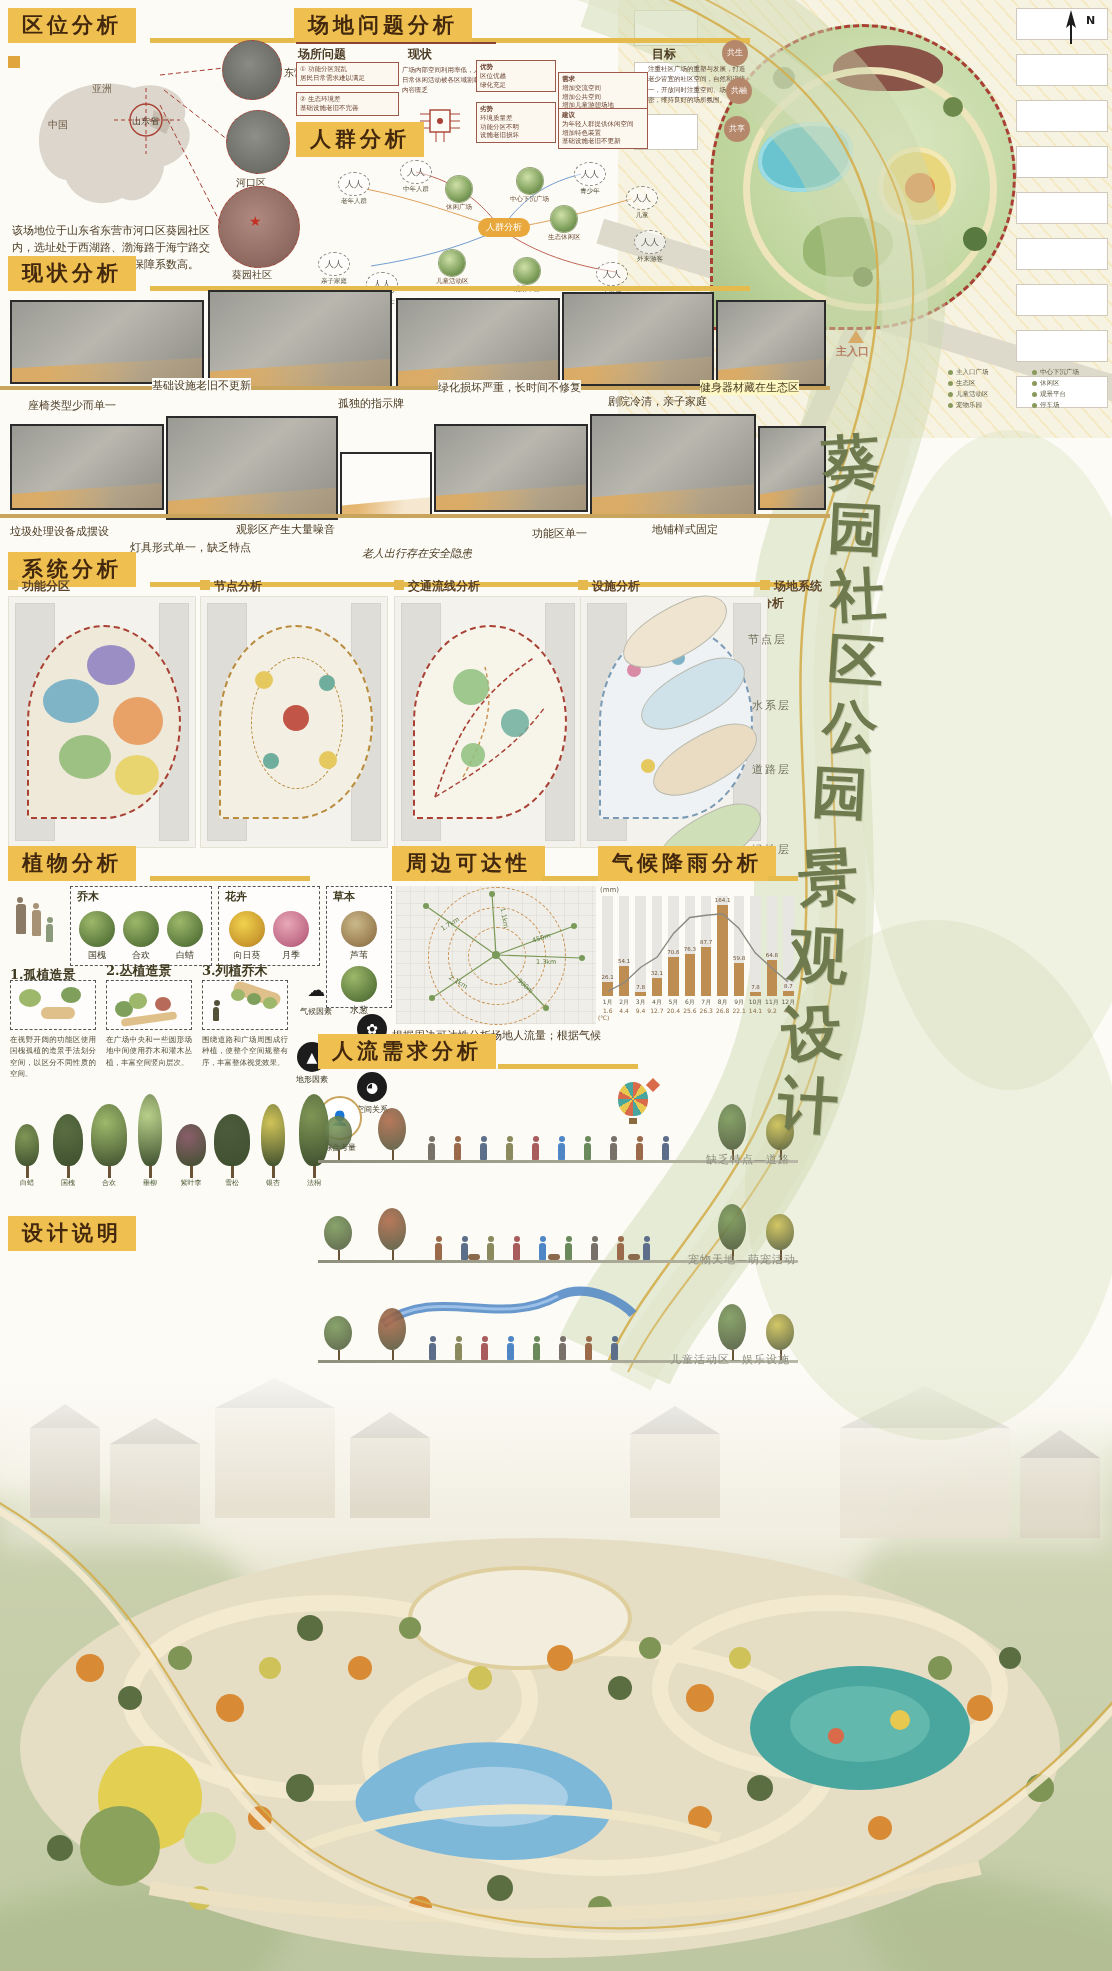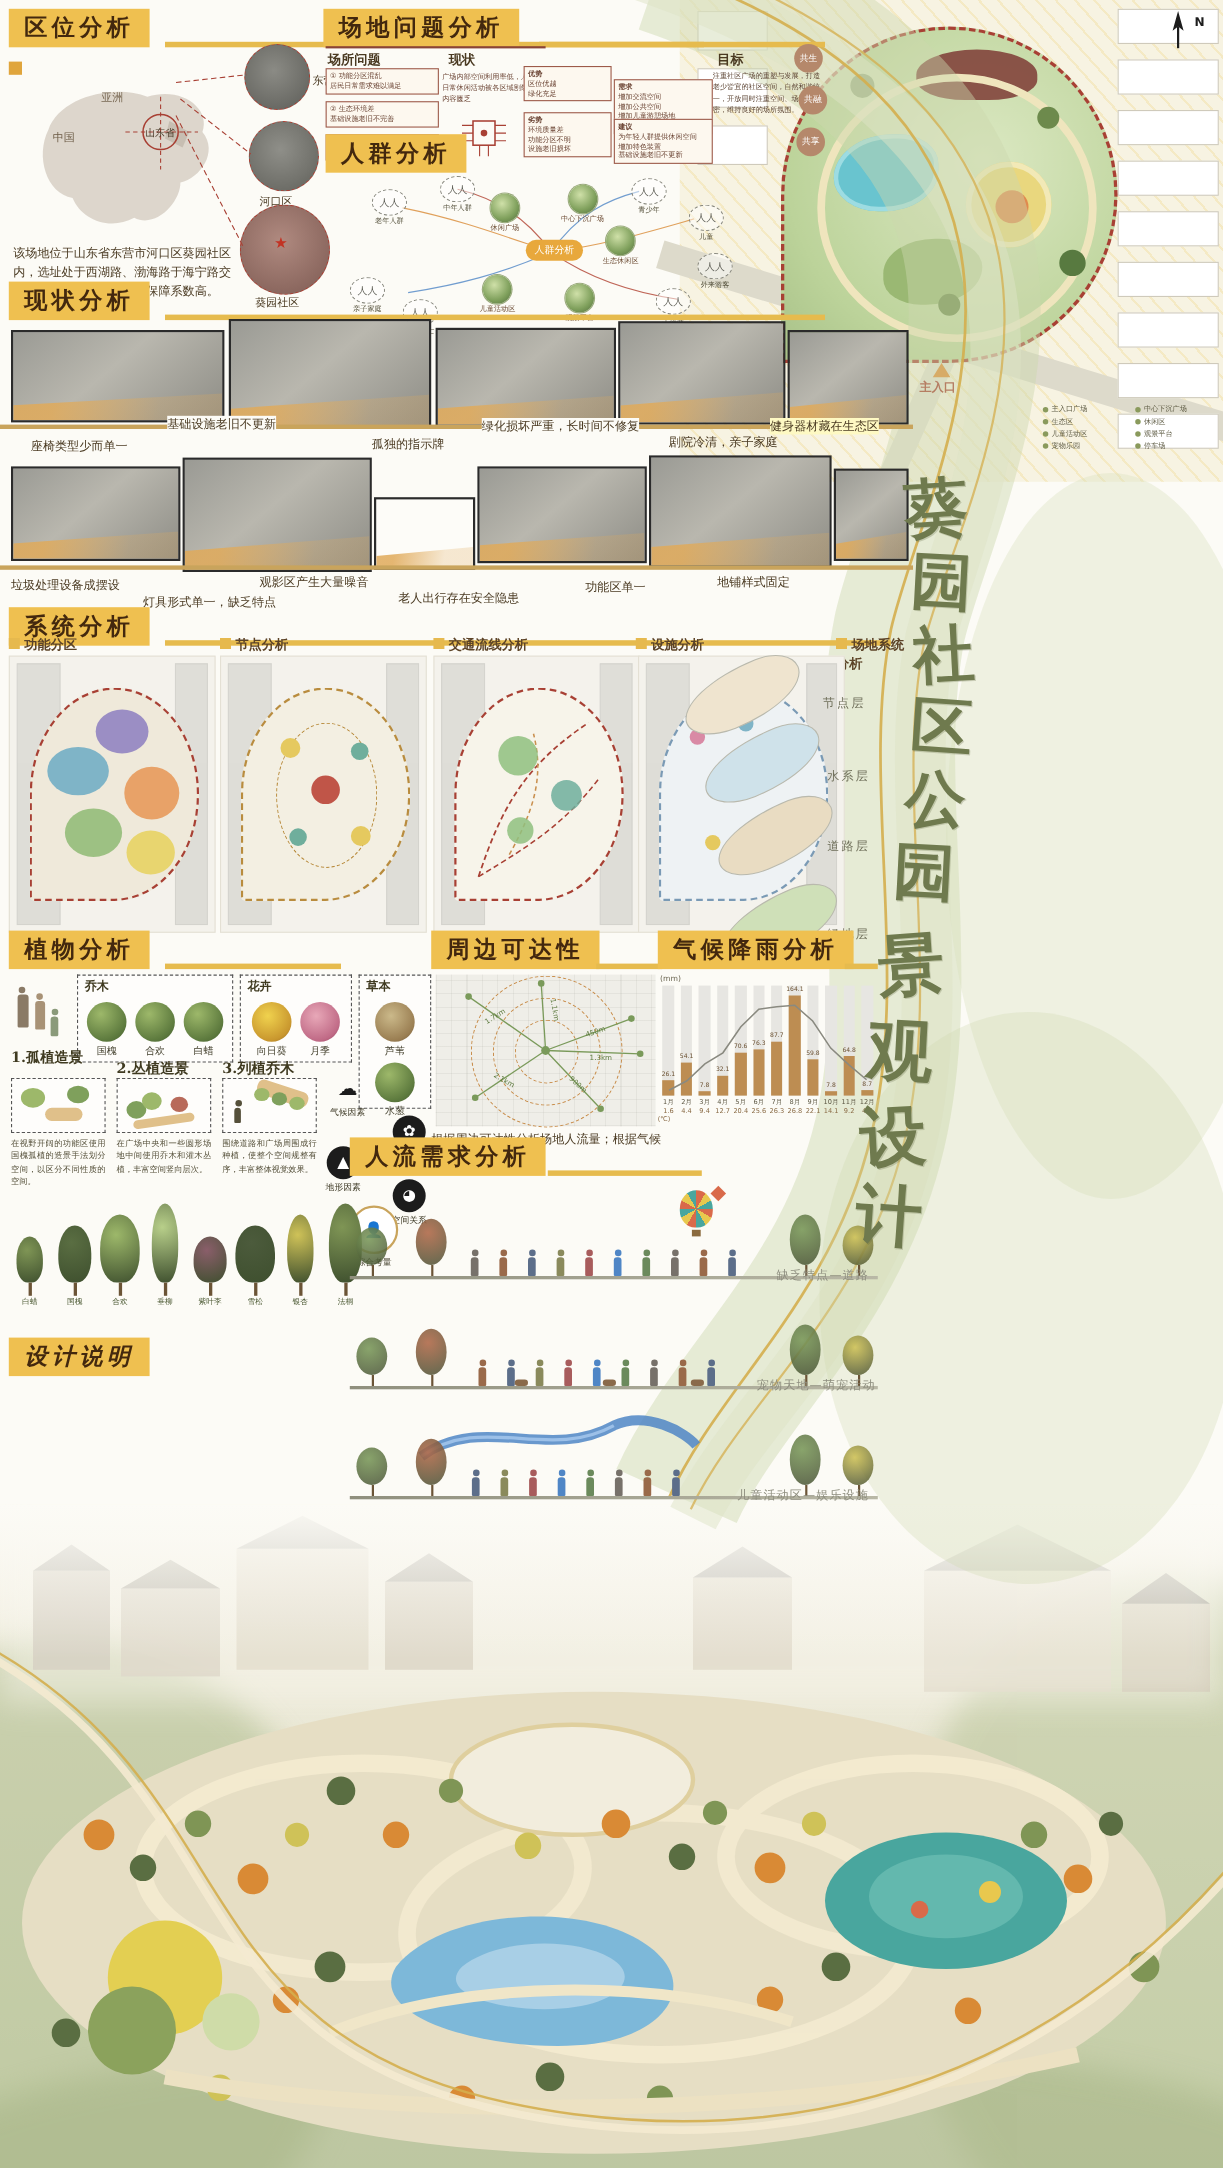--- a/index.html
+++ b/index.html
@@ -354,21 +354,21 @@
     <div class="photo" style="left:10px;top:168px;width:150px;height:82px;"></div>
     <div class="photo" style="left:166px;top:160px;width:168px;height:100px;"></div>
     <div class="photo" style="left:340px;top:196px;width:88px;height:62px;background:#fdfcf8;"></div>
     <div class="photo" style="left:434px;top:168px;width:150px;height:84px;"></div>
     <div class="photo" style="left:590px;top:158px;width:162px;height:98px;"></div>
     <div class="photo" style="left:758px;top:170px;width:64px;height:80px;"></div>
     <div class="thinrule" style="left:0;top:258px;width:830px;"></div>
     <span class="cap" style="left:10px;top:268px;">垃圾处理设备成摆设</span>
     <span class="cap" style="left:130px;top:284px;">灯具形式单一，缺乏特点</span>
     <span class="cap" style="left:236px;top:266px;">观影区产生大量噪音</span>
-    <span class="cap" style="left:362px;top:280px;">老人出行存在安全隐患</span>
+    <span class="cap" style="left:362px;top:290px;font-style:italic;">老人出行存在安全隐患</span>
     <span class="cap" style="left:532px;top:270px;">功能区单一</span>
     <span class="cap" style="left:652px;top:266px;">地铺样式固定</span>
   </div>
 
   <div class="abs" style="left:0;top:552px;width:830px;height:300px;z-index:4;">
     <span class="sec-badge abs" style="left:8px;top:0;">系统分析</span>
     <div class="sec-rule" style="left:150px;top:30px;width:660px;"></div>
     <span class="panel-label" style="left:8px;top:26px;">功能分区</span>
     <span class="panel-label" style="left:200px;top:26px;">节点分析</span>
     <span class="panel-label" style="left:394px;top:26px;">交通流线分析</span>
@@ -465,21 +465,21 @@
     </div>
 
     <div class="dashbox" style="left:326px;top:40px;width:64px;height:120px;">
       <div class="methods-title" style="padding:2px 6px;font-size:11px;">草本</div>
       <div class="species" style="flex-direction:column;align-items:center;gap:4px;">
         <div class="spec"><div class="ball" style="background:radial-gradient(circle at 40% 35%,#cbb98a,#9a7e52 70%,#6b5436);"></div><span>芦苇</span></div>
         <div class="spec"><div class="ball"></div><span>水葱</span></div>
       </div>
     </div>
 
-    <span class="methods-title abs" style="left:10px;top:106px;">1.孤植造景</span>
+    <span class="methods-title abs" style="left:10px;top:120px;">1.孤植造景</span>
     <span class="methods-title abs" style="left:106px;top:116px;">2.丛植造景</span>
     <span class="methods-title abs" style="left:202px;top:116px;">3.列植乔木</span>
     <div class="dashbox" style="left:10px;top:134px;width:84px;height:48px;">
       <div class="blob" style="left:8px;top:8px;width:22px;height:18px;background:#9db86a;"></div>
       <div class="blob" style="left:50px;top:6px;width:20px;height:16px;background:#7fa05c;"></div>
       <div class="blob" style="left:30px;top:26px;width:34px;height:12px;background:#e0c08a;border-radius:8px;"></div>
     </div>
     <div class="dashbox" style="left:106px;top:134px;width:84px;height:48px;">
       <div class="blob" style="left:8px;top:20px;width:18px;height:16px;background:#7fa05c;"></div>
       <div class="blob" style="left:22px;top:12px;width:18px;height:16px;background:#9db86a;"></div>
@@ -807,21 +807,21 @@
         <div class="figure" style="left: 215px; bottom: 0px; background: rgb(107, 138, 92);"></div>
         <div class="figure" style="left: 241px; bottom: 0px; background: rgb(119, 113, 106);"></div>
         <div class="figure" style="left: 267px; bottom: 0px; background: rgb(154, 106, 74);"></div>
         <div class="figure" style="left: 293px; bottom: 0px; background: rgb(92, 110, 138);"></div>
       </div>
     <div class="groundline" style="left:0;top:326px;width:480px;"></div>
     <span class="scene-label" style="left:352px;top:318px;">儿童活动区—娱乐设施</span>
   </div>
 
   <div class="abs" style="left:0;top:1216px;width:330px;height:160px;z-index:4;">
-    <span class="sec-badge abs" style="left:8px;top:0;font-style:italic;">设计说明</span>
+    <span class="sec-badge abs" style="left:8px;top:0;">设计说明</span>
   </div>
 
   <div class="abs" style="left:0;top:1368px;width:1112px;height:603px;z-index:2;">
     <svg width="1112" height="603" viewBox="0 0 1112 603">
       <defs>
         <filter id="soft" x="-40%" y="-40%" width="180%" height="180%">
             <feGaussianBlur stdDeviation="14"></feGaussianBlur>
           </filter>
         <linearGradient id="sky" x1="0" y1="0" x2="0" y2="1">
           <stop offset="0" stop-color="#f6f3e8"></stop>

